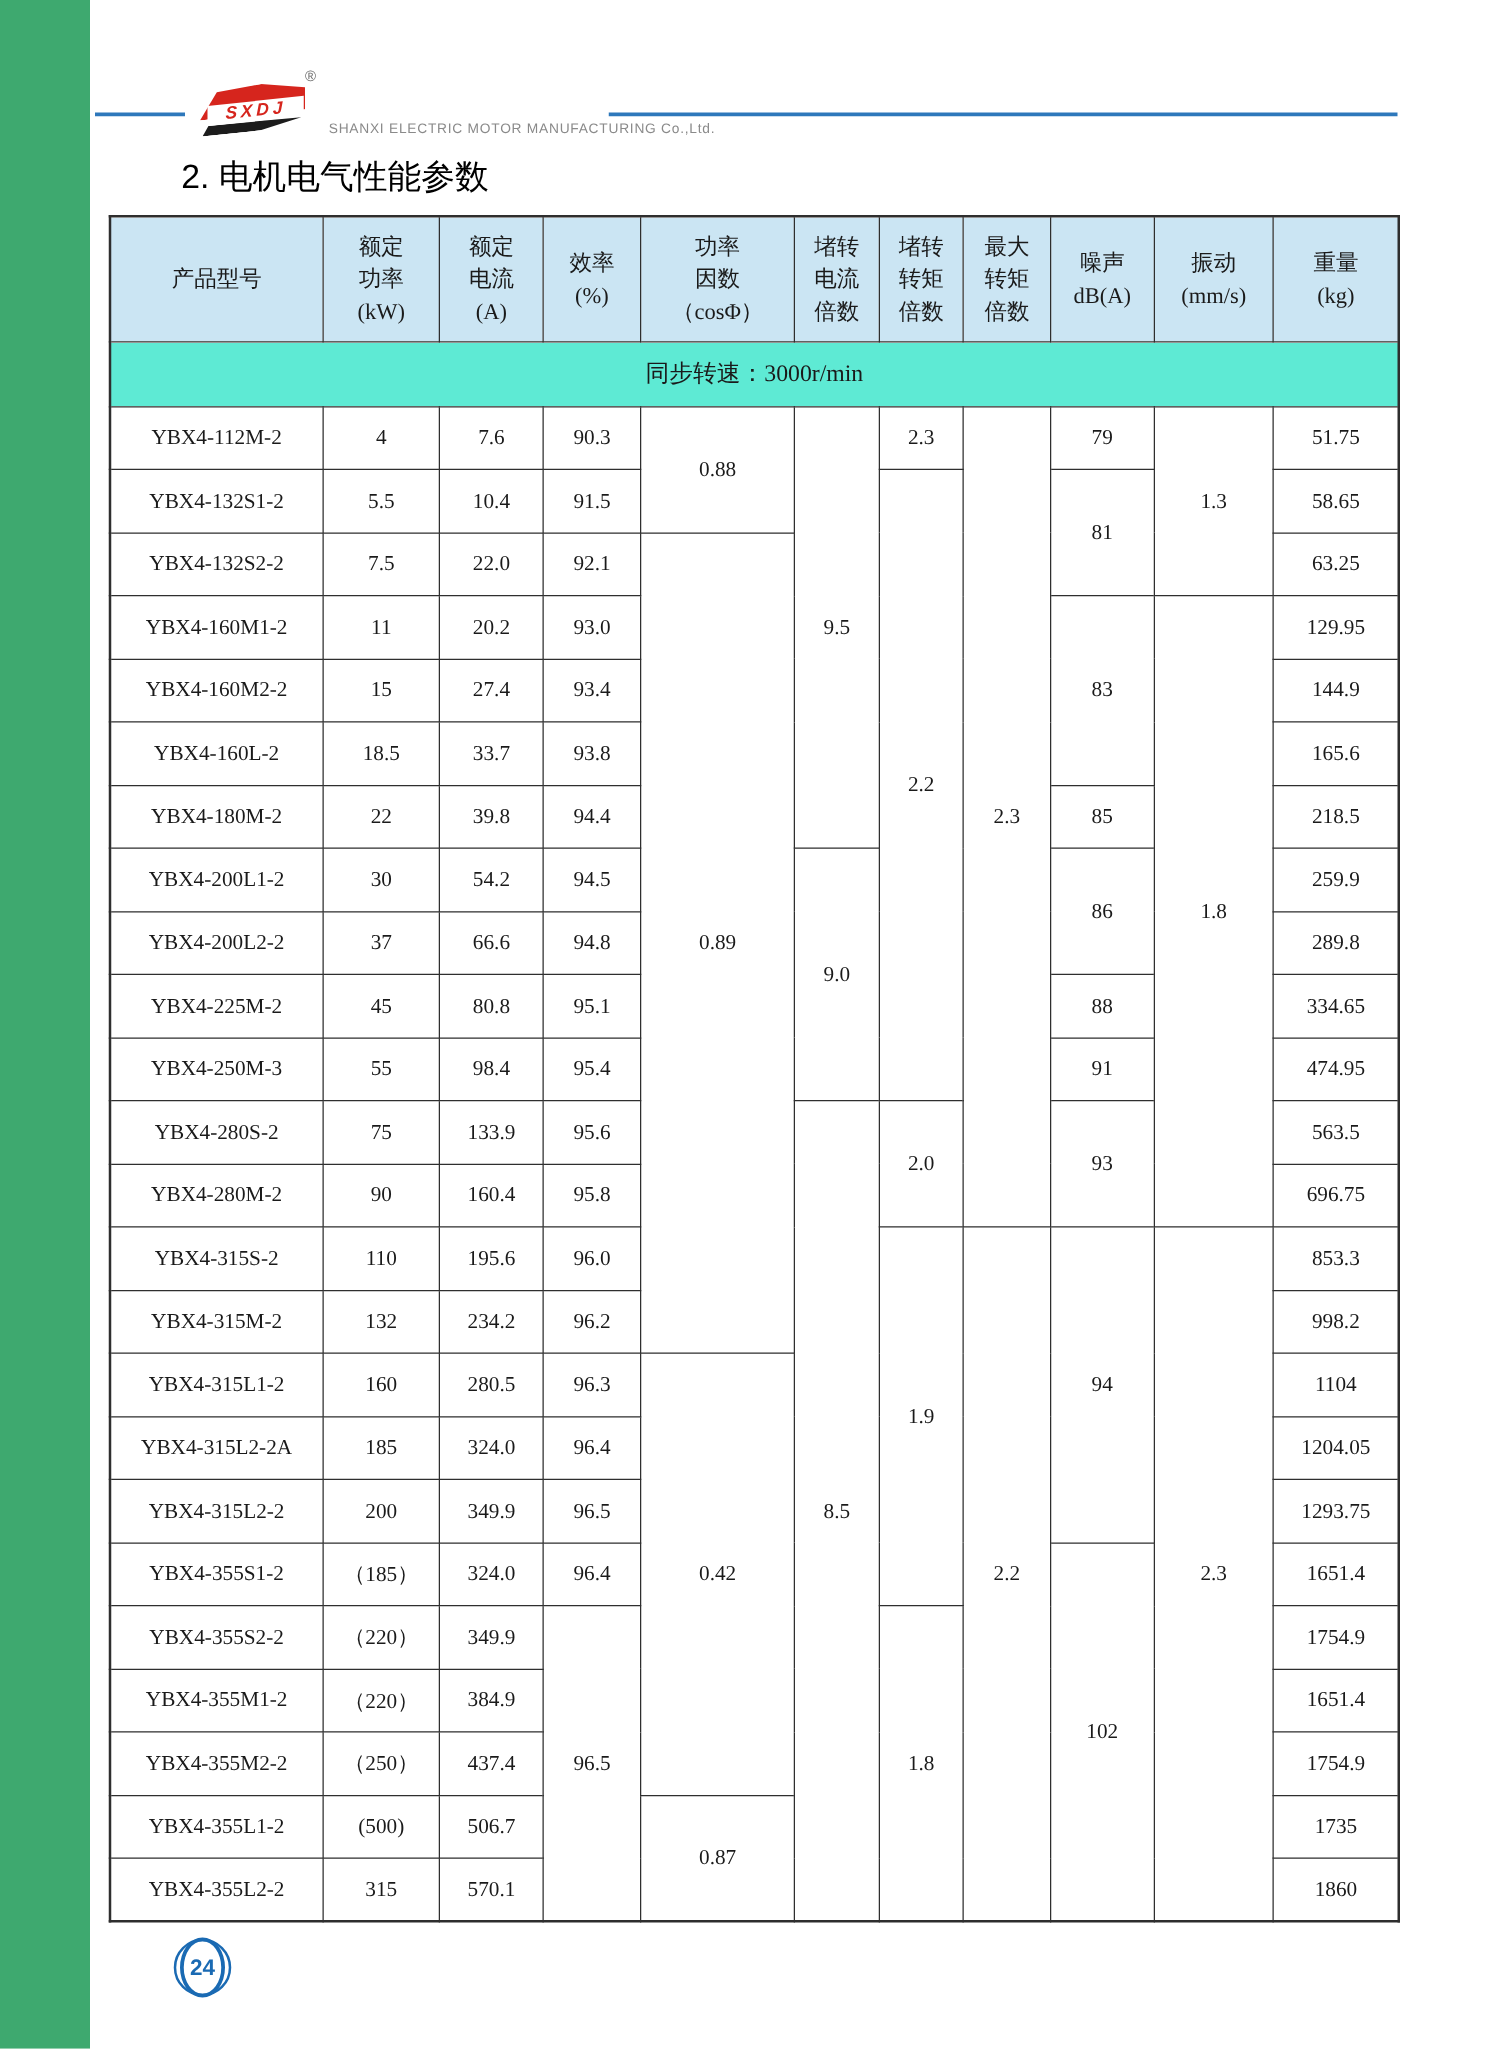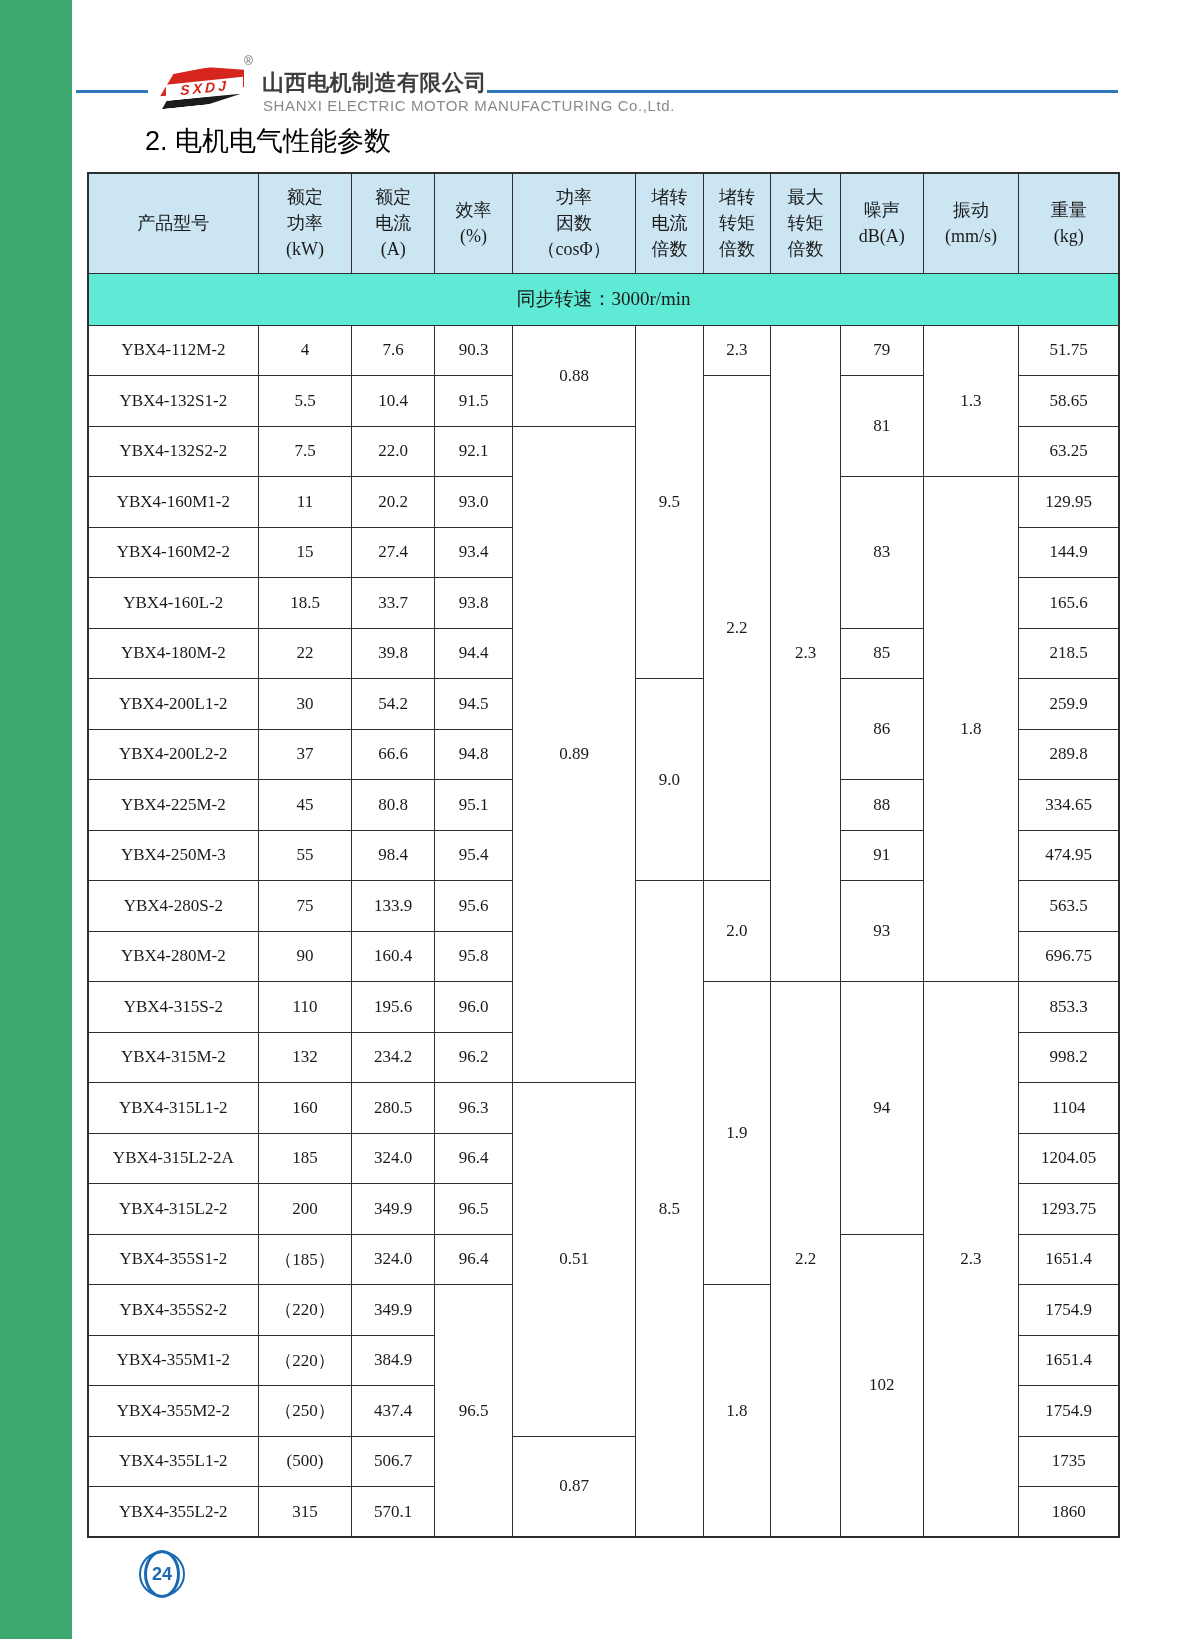--- a/index.html
+++ b/index.html
@@ -45,21 +45,21 @@
     font-family:"Liberation Sans",sans-serif;
   }
   .company-cn {
     position:absolute; left:190px; top:28px; width:300px;
     font-family:"Liberation Sans","DejaVu Sans",sans-serif;
     font-size:22px; font-weight:600; color:#3d3d3d; letter-spacing:0.5px; white-space:nowrap;
   }
   .company-en {
     position:absolute; left:191px; top:57px;
     font-family:"Liberation Sans","DejaVu Sans",sans-serif;
-    font-size:15px; color:#8a8a8a; letter-spacing:0.6px; white-space:nowrap;
+    font-size:11px; color:#8a8a8a; letter-spacing:0.6px; white-space:nowrap;
   }
   .section-title {
     position:absolute; left:145px; top:123px;
     font-family:"Liberation Sans","DejaVu Sans",sans-serif;
     font-size:27px; font-weight:normal; color:#000;
   }
   
   .perf-table {
     position:absolute; left:87px; top:172px; width:1033px; height:1365px;
     border-collapse:collapse; table-layout:fixed;
@@ -97,21 +97,20 @@
 <div class="brand-band">
   <div class="rule rule-left"></div>
   <div class="logo-mark">
     <div class="lm-red"></div>
     <div class="lm-band">
       <span class="lm-txt">SXDJ</span>
     </div>
     <div class="lm-black"></div>
   </div>
   <span class="reg-mark">®</span>
-  <div class="company-cn">山西电机制造有限公司</div>
   <div class="company-en">SHANXI ELECTRIC MOTOR MANUFACTURING Co.,Ltd.</div>
   <div class="rule rule-right"></div>
 </div>
 
 <div class="section-title">2. 电机电气性能参数</div>
 
 <table class="perf-table">
   <colgroup>
       <col style="width: 16.5%;">
       <col style="width: 9.1%;">
@@ -286,21 +285,21 @@
         <td>132</td>
         <td>234.2</td>
         <td>96.2</td>
         <td>998.2</td>
       </tr>
       <tr class="data-row">
         <td>YBX4-315L1-2</td>
         <td>160</td>
         <td>280.5</td>
         <td>96.3</td>
-        <td rowspan="7">0.51</td>
+        <td rowspan="7">0.42</td>
         <td>1104</td>
       </tr>
       <tr class="data-row">
         <td>YBX4-315L2-2A</td>
         <td>185</td>
         <td>324.0</td>
         <td>96.4</td>
         <td>1204.05</td>
       </tr>
       <tr class="data-row">

